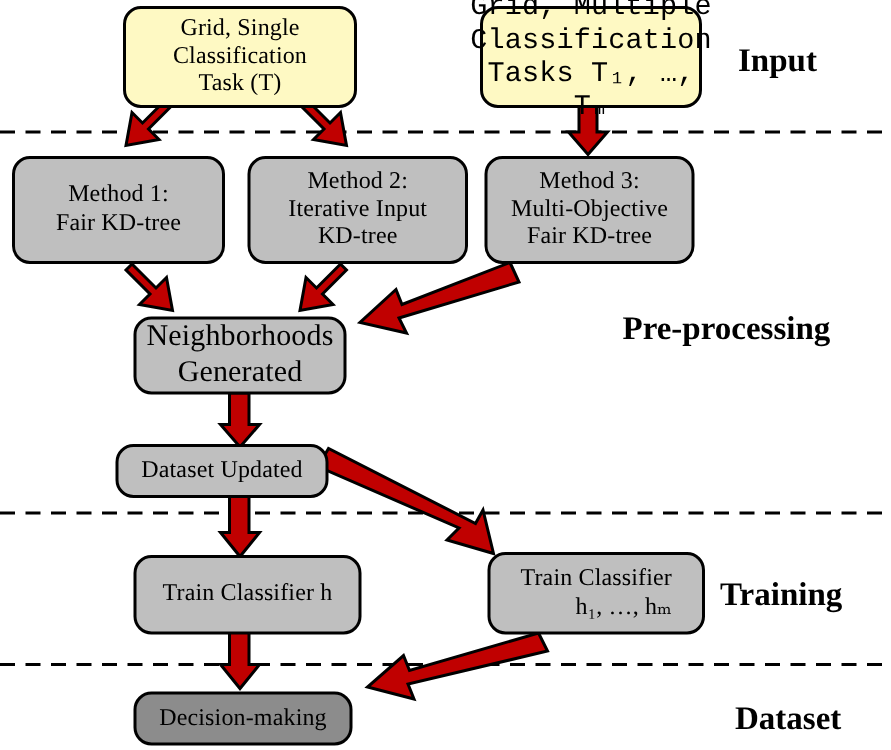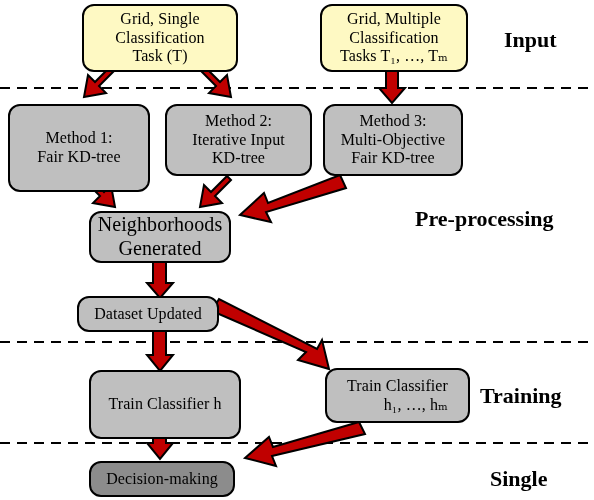--- a/index.html
+++ b/index.html
@@ -111,27 +111,27 @@
       <polygon class="arrow" points="359,422 365,434 272,456 276,466 245,458 269,437 273,447"></polygon>
     </g>
   </svg>
 
   <div class="node-box fill-light" style="left:82px; top:4px; width:156px; height:68px; font-size:16px;">
     <span class="node-label">Grid, Single
 Classification
 Task (T)</span>
   </div>
 
-  <div class="node-box fill-light" style="left:320px; top:4px; width:148px; height:68px; font-size:16px;">
+  <div class="node-box fill-light" style="left:320px; top:4px; width:148px; height:68px; font-size:19px;font-family:Liberation Mono, monospace;">
     <span class="node-label">Grid, Multiple
 Classification
 Tasks T₁, …, Tₘ</span>
   </div>
 
-  <div class="node-box fill-gray" style="left:8px; top:104px; width:142px; height:88px; font-size:16px;">
+  <div class="node-box fill-gray" style="left:8px; top:104px; width:142px; height:72px; font-size:16px;">
     <span class="node-label">Method 1:
 Fair KD-tree</span>
   </div>
 
   <div class="node-box fill-gray" style="left:165px; top:104px; width:147px; height:72px; font-size:16px;">
     <span class="node-label">Method 2:
 Iterative Input
 KD-tree</span>
   </div>
 
@@ -143,34 +143,34 @@
 
   <div class="node-box fill-gray" style="left:89px; top:211px; width:142px; height:52px; font-size:20px;">
     <span class="node-label">Neighborhoods
 Generated</span>
   </div>
 
   <div class="node-box fill-gray" style="left:77px; top:296px; width:142px; height:36px; font-size:16px;">
     <span class="node-label">Dataset Updated</span>
   </div>
 
-  <div class="node-box fill-gray" style="left:89px; top:370px; width:152px; height:69px; font-size:16px;">
+  <div class="node-box fill-gray" style="left:89px; top:370px; width:152px; height:53px; font-size:16px;">
     <span class="node-label">Train Classifier h</span>
   </div>
 
   <div class="node-box fill-gray" style="left:325px; top:368px; width:145px; height:55px; font-size:16px;text-align:right;">
     <span class="node-label">Train Classifier
 h₁, …, hₘ</span>
   </div>
 
   <div class="node-box fill-dark" style="left:89px; top:461px; width:146px; height:36px; font-size:16px;">
     <span class="node-label">Decision-making</span>
   </div>
 
-  <div class="stage-label" style="left:492px; top:27px; font-size:22px;margin-left:12px;">Input</div>
+  <div class="stage-label" style="left:492px; top:27px; font-size:22px;">Input</div>
 
   <div class="stage-label" style="left:415px; top:206px; font-size:22px;">Pre-processing</div>
 
   <div class="stage-label" style="left:480px; top:383px; font-size:22px;">Training</div>
 
-  <div class="stage-label" style="left:490px; top:466px; font-size:22px;">Single</div>
+  <div class="stage-label" style="left:490px; top:466px; font-size:22px;">Dataset</div>
 
 </div>
 
 </body></html>

